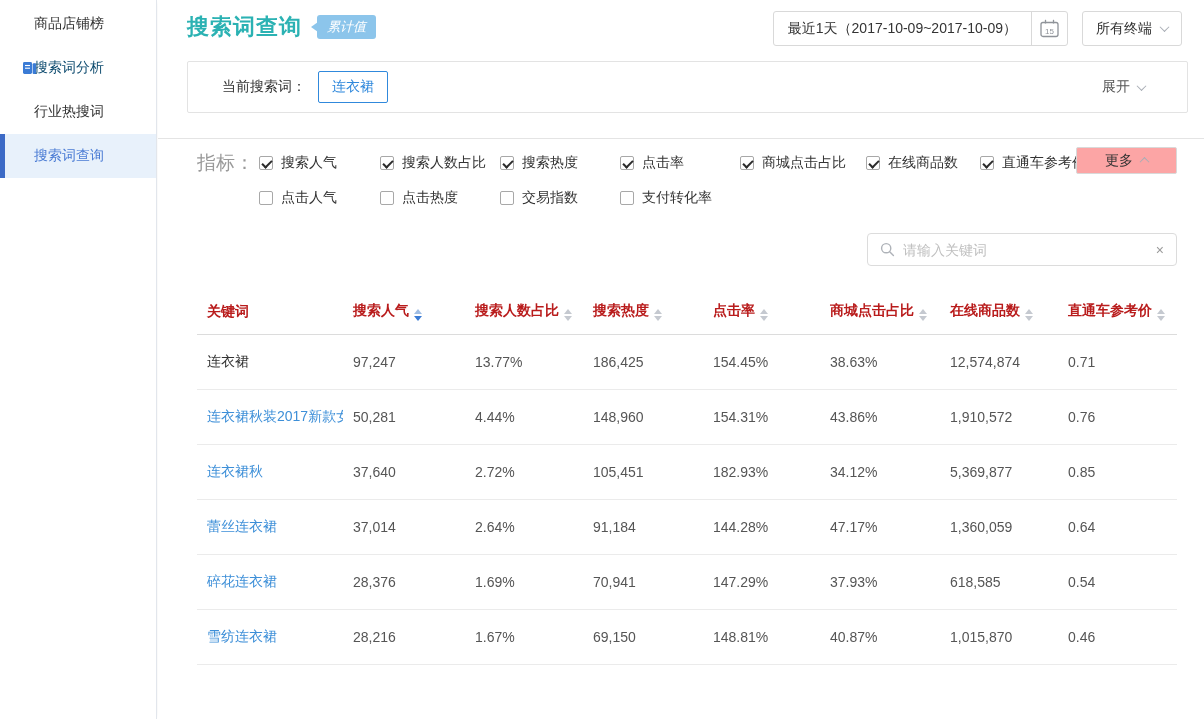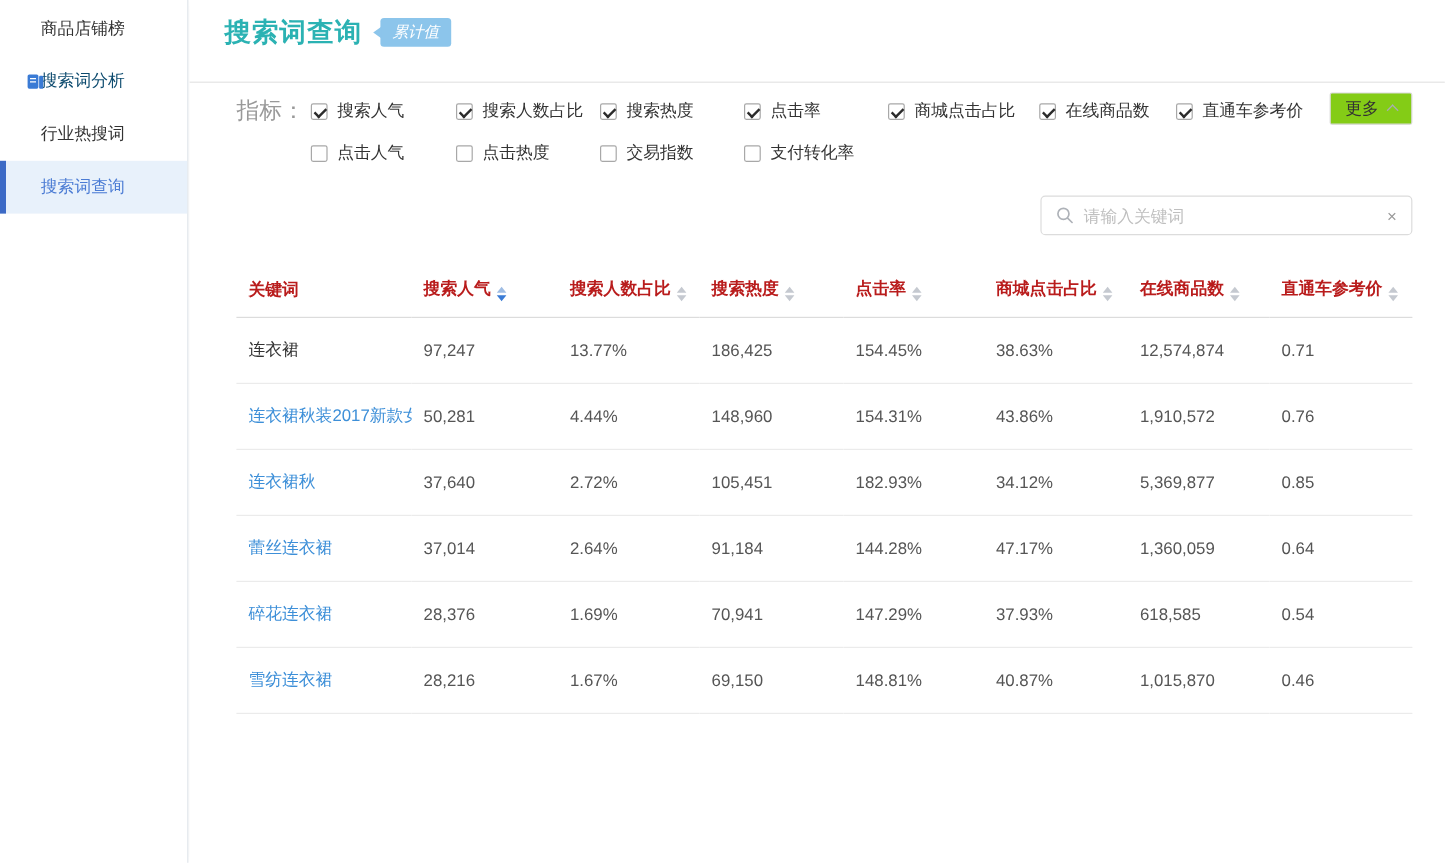--- a/index.html
+++ b/index.html
@@ -52,21 +52,21 @@
   
   .metrics { position:relative; display:flex; align-items:flex-start; padding:11px 22px 0 39px; }
   .metrics-label { font-size:19px; color:#999; line-height:26px; flex:none; }
   .metrics-grid { display:grid; grid-template-columns:121px 120px 120px 120px 126px 114px 150px;
     row-gap:9px; margin-left:5px; }
   .metric { display:flex; align-items:center; gap:8px; font-size:14px; color:#333; height:26px; cursor:pointer; }
   .checkbox { width:14px; height:14px; border:1px solid #a8a8a8; border-radius:2px; background:#fff; position:relative; flex:none; }
   .checkbox.checked::after { content:""; position:absolute; left:2px; top:3px; width:8px; height:4px;
     border-left:2px solid #2b2b2b; border-bottom:2px solid #2b2b2b; transform:rotate(-45deg); }
   .more-btn { position:absolute; right:27px; top:8px; display:flex; align-items:center; gap:8px;
-    border:1px solid #d9d9d9; border-radius:2px; background:#84cc16; height:27px; padding:0 12px;
+    border:1px solid #d9d9d9; border-radius:2px; background:#fca5a5; height:27px; padding:0 28px;
     font-size:14px; color:#333; cursor:pointer; }
 
   
   .search-row { display:flex; justify-content:flex-end; margin-top:22px; padding-right:27px; }
   .search-box { width:310px; height:33px; border:1px solid #dcdcdc; border-radius:4px;
     display:flex; align-items:center; padding:0 12px; gap:8px; background:#fff; }
   .search-box input { flex:1; border:none; outline:none; font-size:14px; color:#1d4ed8; background:transparent; }
   .search-box input::placeholder { color:#bfbfbf; }
   .mag-icon { flex:none; display:flex; }
   .clear-icon { flex:none; color:#9a9a9a; font-size:14px; cursor:pointer; line-height:1; }
@@ -113,22 +113,47 @@
     </div>
   </aside>
 
 <main class="main">
 
   <div class="topbar">
     <div class="page-title-wrap">
       <h1 class="page-title">搜索词查询</h1>
       <span class="title-badge">累计值</span>
     </div>
-  </div>
-
+    <div class="date-controls">
+      <div class="date-group">
+        <button class="date-btn">最近1天（2017-10-09~2017-10-09）</button>
+        <button class="cal-btn">
+          <svg width="21" height="19" viewBox="0 0 21 19">
+            <rect x="2" y="3.5" width="17" height="14" rx="2" fill="none" stroke="#8f9399" stroke-width="1.3"></rect>
+            <line x1="6.5" y1="0.8" x2="6.5" y2="4.5" stroke="#8f9399" stroke-width="1.3"></line>
+            <line x1="14.5" y1="0.8" x2="14.5" y2="4.5" stroke="#8f9399" stroke-width="1.3"></line>
+            <text x="10.5" y="14.5" font-size="8" text-anchor="middle" fill="#8f9399">15</text>
+          </svg>
+        </button>
+      </div>
+      <button class="terminal-btn">
+        <span>所有终端</span>
+        <i class="chev down"></i>
+      </button>
+    </div>
+  </div>
+
+  <div class="current-word-box">
+    <span class="cw-label">当前搜索词：</span>
+    <button class="word-chip">连衣裙</button>
+    <button class="expand-btn">
+      <span>展开</span>
+      <i class="chev down"></i>
+    </button>
+  </div>
 
   <div class="section-divider"></div>
 
   <div class="metrics">
     <span class="metrics-label">指标：</span>
     <div class="metrics-grid">
         <label class="metric">
           <span class="checkbox checked"></span>
           <span>搜索人气</span>
         </label>

